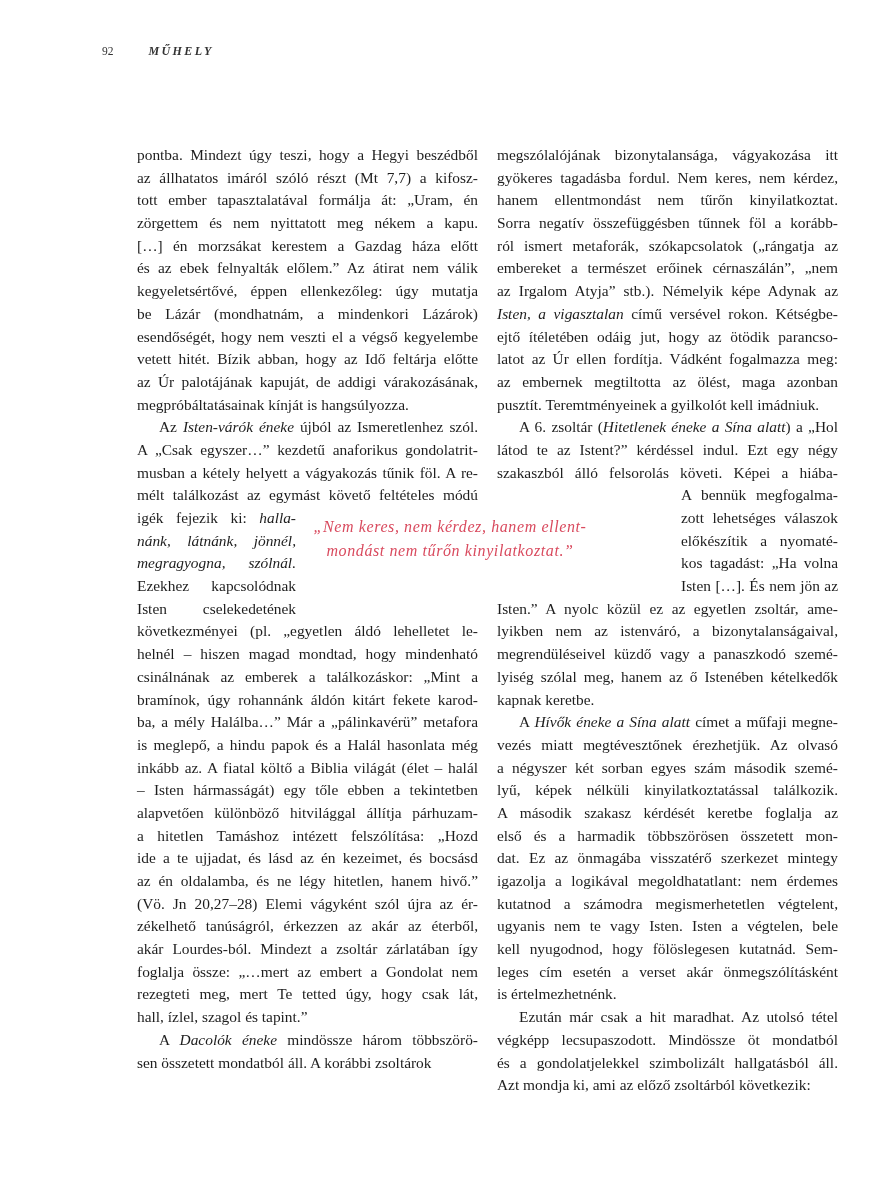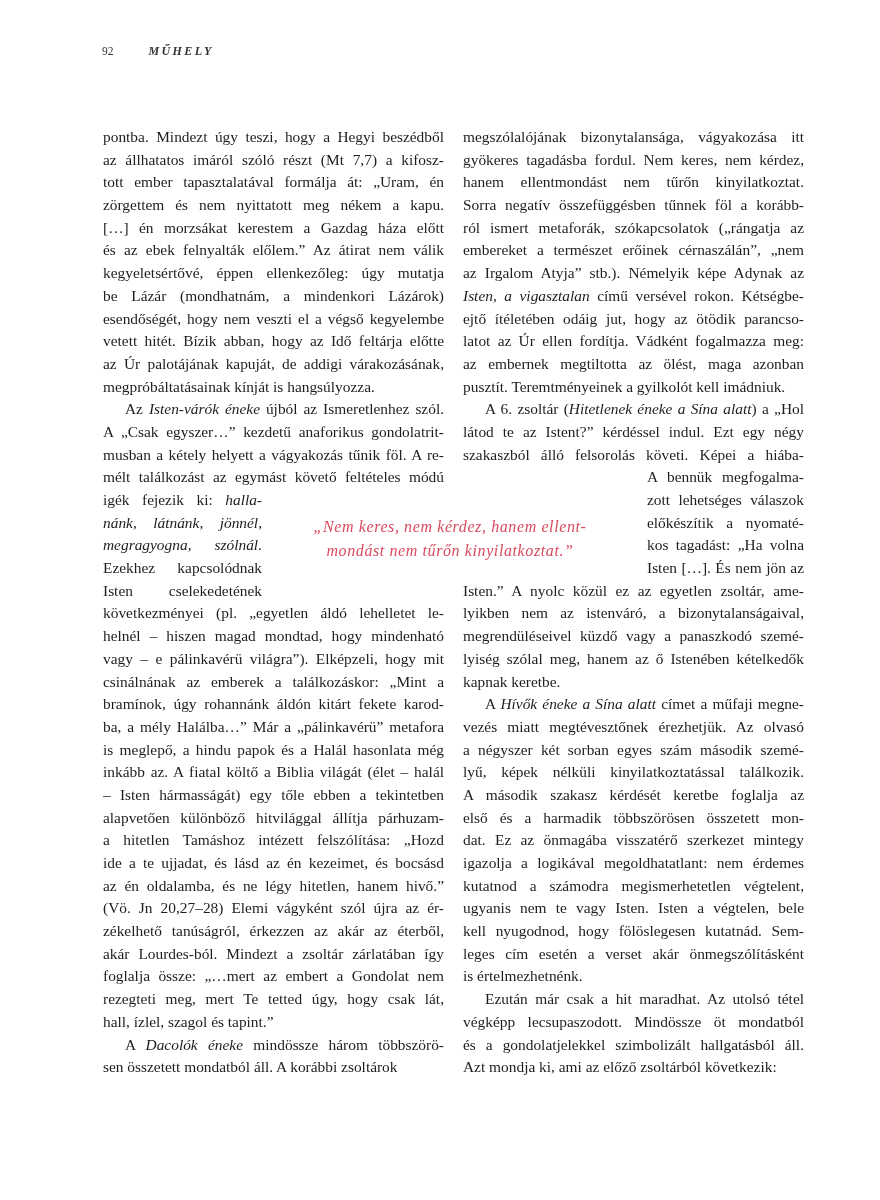--- a/index.html
+++ b/index.html
@@ -1,21 +1,21 @@
 <!DOCTYPE html>
 <html><head>
 <meta charset="utf-8">
 <style>
   html, body { margin: 0; padding: 0; background: #ffffff; }
   body { width: 880px; height: 1200px; position: relative; overflow: hidden;
          font-family: "Liberation Serif", "DejaVu Serif", serif; color: #1d1d1d; }
   .running-head { position: absolute; left: 102px; top: 44px; font-size: 11.5px; color: #333; }
   .running-head .pgnum { margin-right: 32px; }
   .running-head .section { font-style: italic; font-weight: bold; letter-spacing: 2.4px; font-size: 12px; }
-  .col { position: absolute; top: 126px; width: 341px; font-size: 15.4px; line-height: 22.7px; }
+  .col { position: absolute; top: 144px; width: 341px; font-size: 15.4px; line-height: 22.7px; margin-left: 34px; }
   .col-left { left: 103px; }
   .col-right { left: 463px; }
   .line { display: block; white-space: nowrap; text-align: justify; text-align-last: justify; height: 22.7px; overflow: visible; }
   .line.last { text-align-last: left; }
   .line.indent { padding-left: 22px; }
   .line.narrow-l { width: 159px; }
   .line.narrow-r { width: 157px; margin-left: 184px; }
   i { font-style: italic; }
   .pullquote { position: absolute; left: 270px; top: 515px; width: 360px; text-align: center;
                font-style: italic; font-size: 16px; line-height: 24px; letter-spacing: 0.6px; }
@@ -45,21 +45,20 @@
     <span class="line"><span>A „Csak egyszer…” kezdetű anaforikus gondolatrit-</span></span>
     <span class="line"><span>musban a kétely helyett a vágyakozás tűnik föl. A re-</span></span>
     <span class="line"><span>mélt találkozást az egymást követő feltételes módú</span></span>
     <span class="line narrow-l"><span>igék fejezik ki: </span><i>halla-</i></span>
     <span class="line narrow-l"><i>nánk, látnánk, jönnél,</i></span>
     <span class="line narrow-l"><i>megragyogna, szólnál.</i></span>
     <span class="line narrow-l"><span>Ezekhez kapcsolódnak</span></span>
     <span class="line narrow-l"><span>Isten cselekedetének</span></span>
     <span class="line"><span>következményei (pl. „egyetlen áldó lehelletet le-</span></span>
     <span class="line"><span>helnél – hiszen magad mondtad, hogy mindenható</span></span>
-    <span class="line"><span>vagy – e pálinkavérü világra”). Elképzeli, hogy mit</span></span>
     <span class="line"><span>csinálnának az emberek a találkozáskor: „Mint a</span></span>
     <span class="line"><span>bramínok, úgy rohannánk áldón kitárt fekete karod-</span></span>
     <span class="line"><span>ba, a mély Halálba…” Már a „pálinkavérü” metafora</span></span>
     <span class="line"><span>is meglepő, a hindu papok és a Halál hasonlata még</span></span>
     <span class="line"><span>inkább az. A fiatal költő a Biblia világát (élet – halál</span></span>
     <span class="line"><span>– Isten hármasságát) egy tőle ebben a tekintetben</span></span>
     <span class="line"><span>alapvetően különböző hitvilággal állítja párhuzam-</span></span>
     <span class="line"><span>a hitetlen Tamáshoz intézett felszólítása: „Hozd</span></span>
     <span class="line"><span>ide a te ujjadat, és lásd az én kezeimet, és bocsásd</span></span>
     <span class="line"><span>az én oldalamba, és ne légy hitetlen, hanem hivő.”</span></span>

